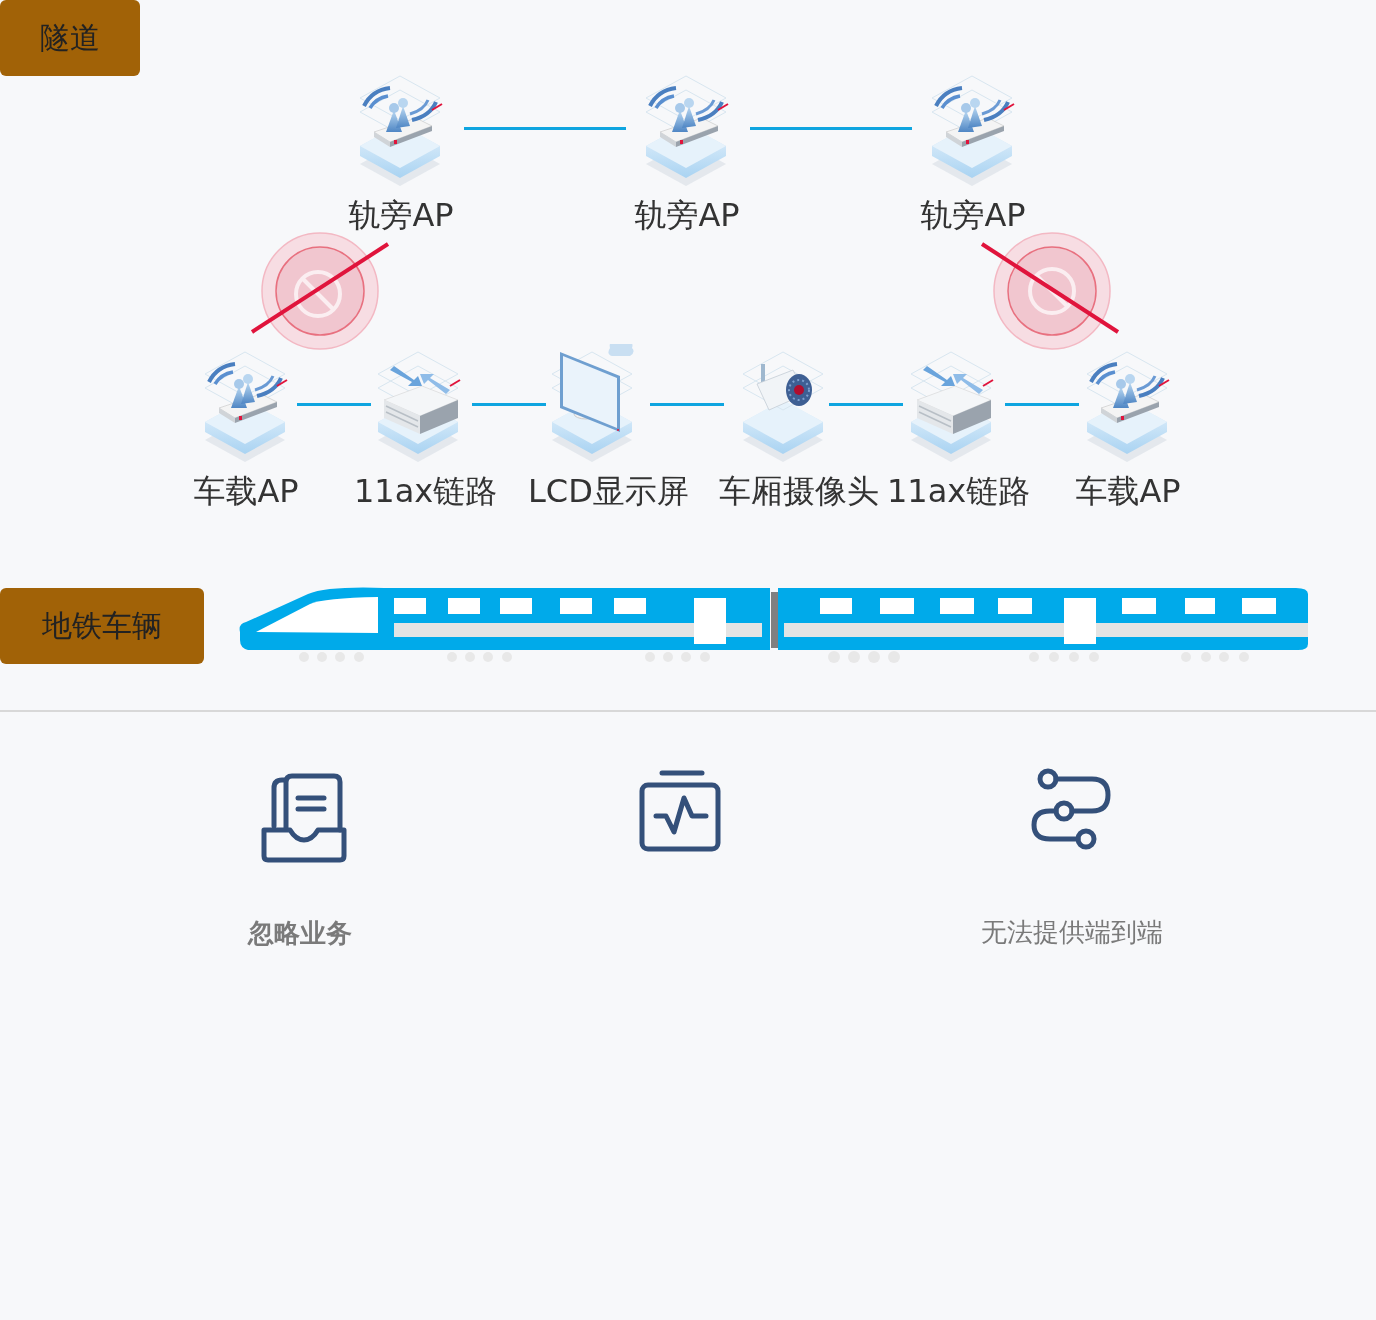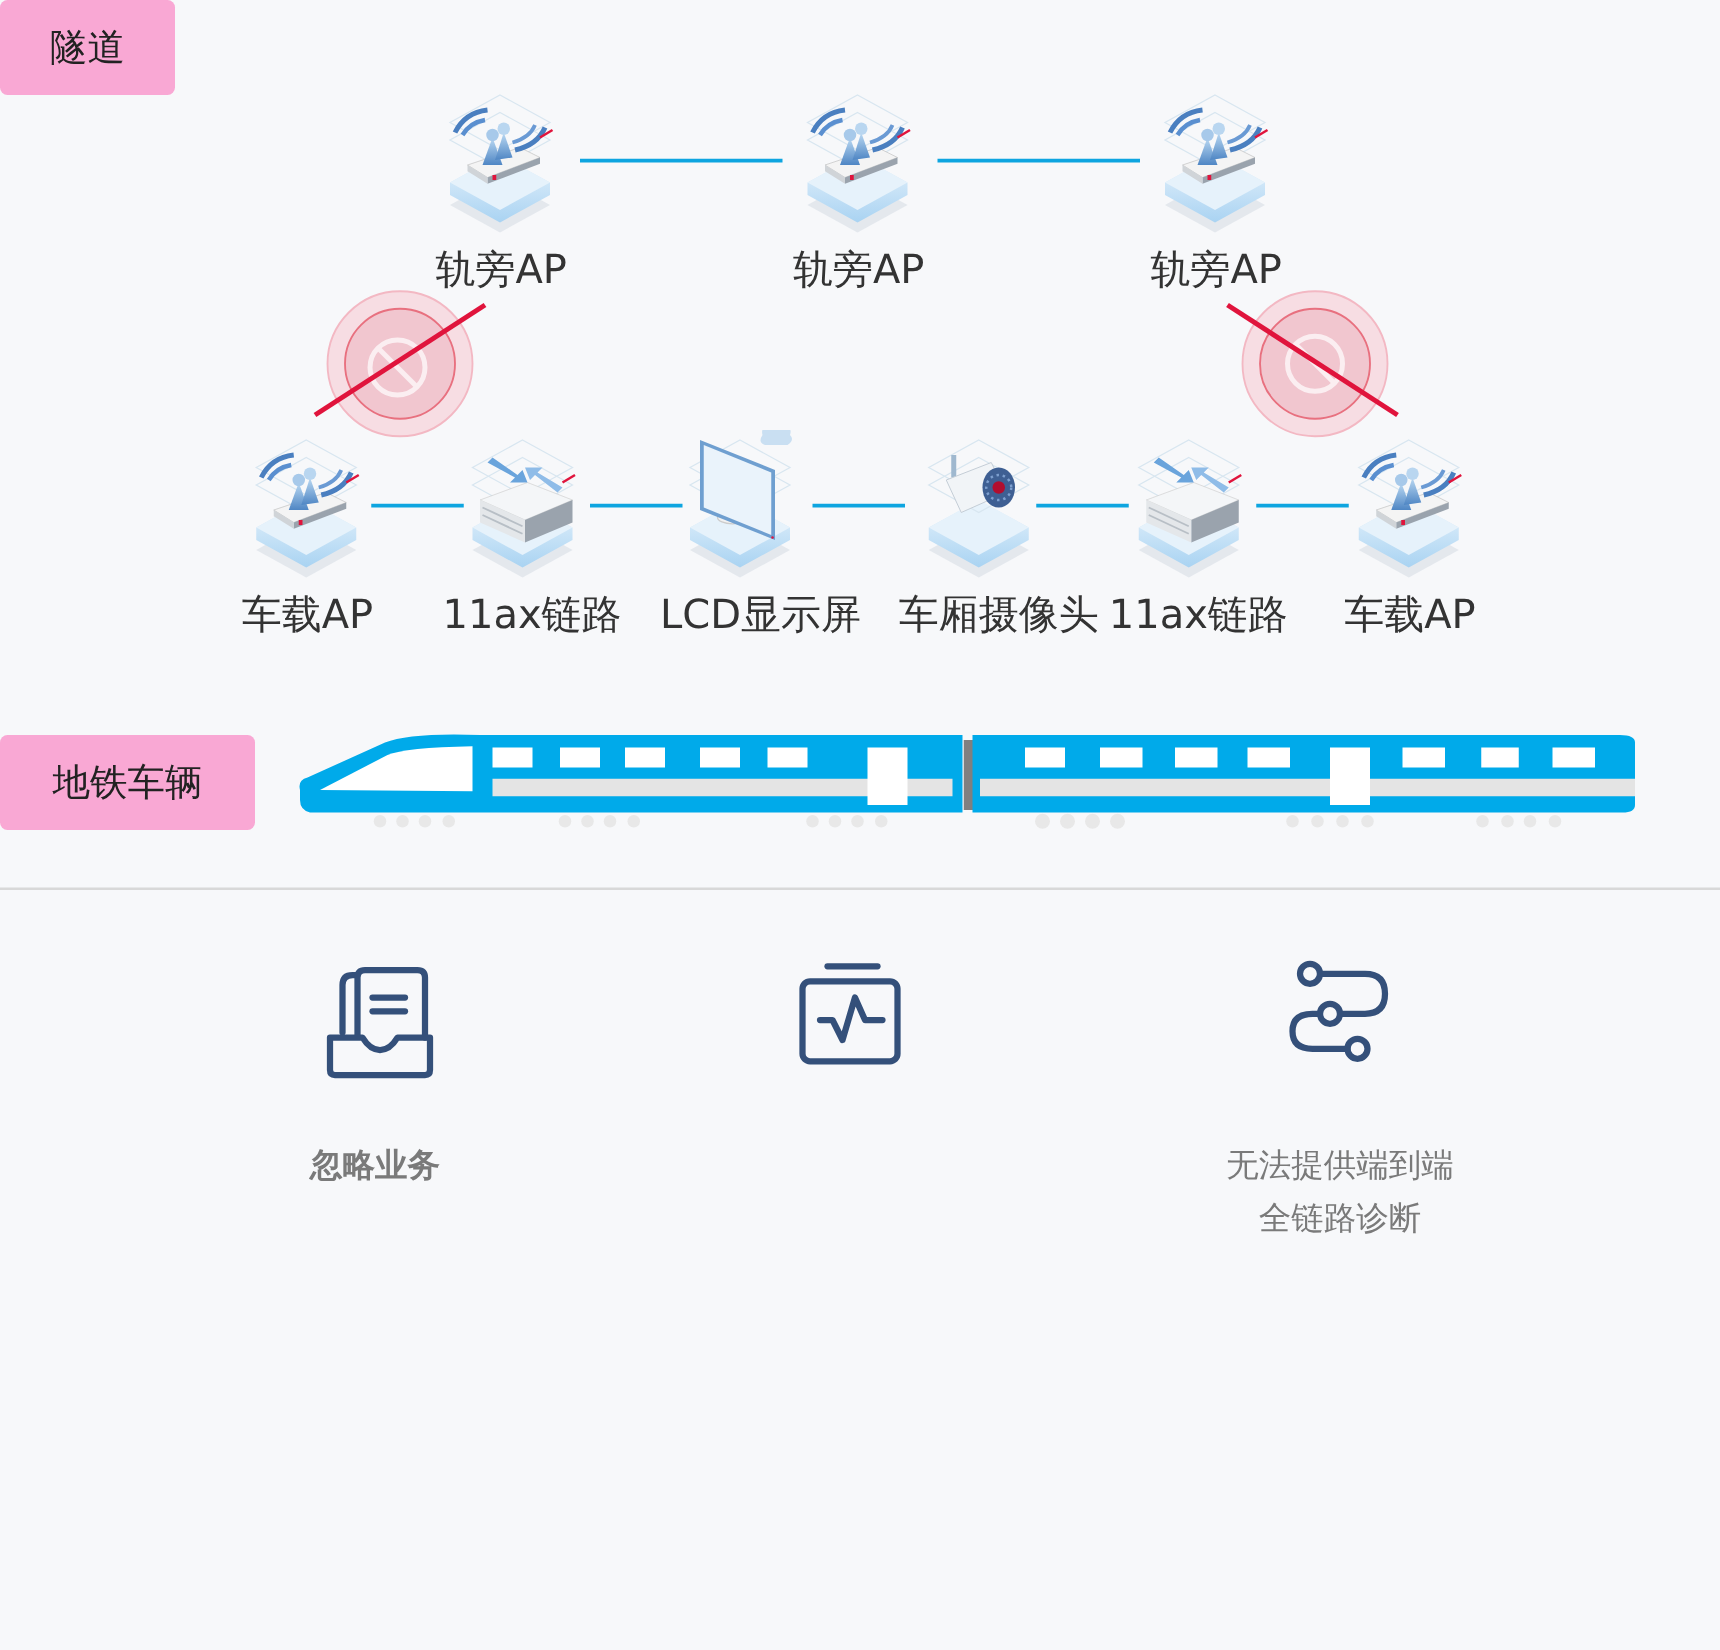--- a/index.html
+++ b/index.html
@@ -1,21 +1,21 @@
 <!DOCTYPE html>
 <html><head>
 <meta charset="utf-8">
 <style>
   html, body { margin:0; padding:0; }
   body {
     width:1376px; height:1320px; background:#f7f8fa; position:relative; overflow:hidden;
     font-family:"DejaVu Sans", "Liberation Sans", sans-serif; color:#333;
   }
   .tag {
-    position:absolute; background:#f9a8d4; border-radius:6px;
+    position:absolute; background:#a16207; border-radius:6px;
     font-size:30px; color:#222; display:flex; align-items:center; justify-content:center;
   }
   #tag-tunnel { left:0; top:0; width:140px; height:76px; }
   #tag-train { left:0; top:588px; width:204px; height:76px;text-align:right; }
   .node { position:absolute; width:130px; text-align:center; }
   .node svg { display:block; margin:0 auto; }
   .node .lbl { font-size:32px; color:#333; margin-top:6px; white-space:nowrap; }
   .link { position:absolute; height:3px; background:#0ea5e0; }
   .block { position:absolute; }
   .divider { position:absolute; left:0; top:710px; width:1376px; height:2px; background:#d8d8d8; }
@@ -265,15 +265,14 @@
     <g fill="none" stroke="#34507a" stroke-width="5" stroke-linecap="round">
       <circle cx="24" cy="11" r="8"></circle>
       <path d="M32 11 L68 11 Q84 11 84 27 Q84 43 68 43 L48 43"></path>
       <circle cx="40" cy="43" r="8"></circle>
       <path d="M32 43 L26 43 Q10 43 10 57 Q10 71 26 71 L54 71"></path>
       <circle cx="62" cy="71" r="8"></circle>
     </g>
   </svg>
   <div class="ftxt">
     <div>无法提供端到端</div>
-    <div>全链路诊断</div>
   </div>
 </div>
 
 </body></html>

